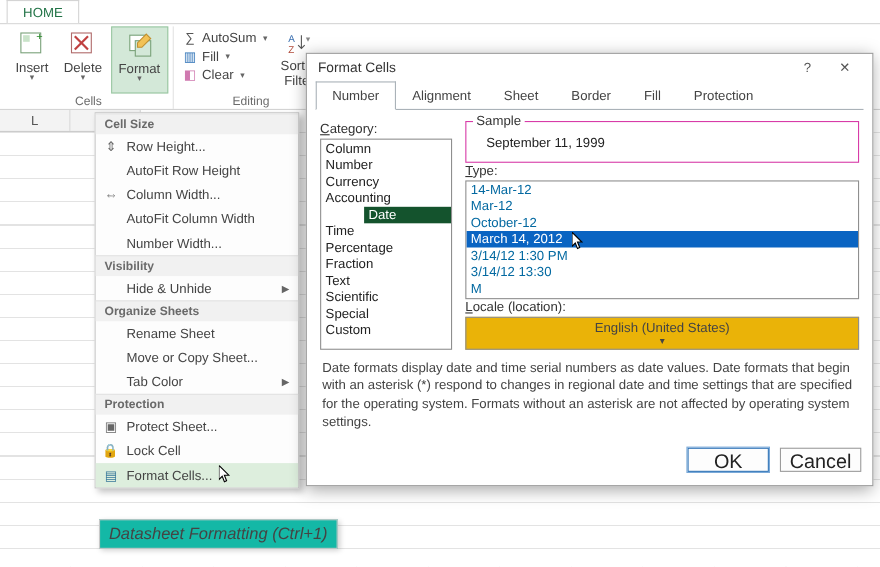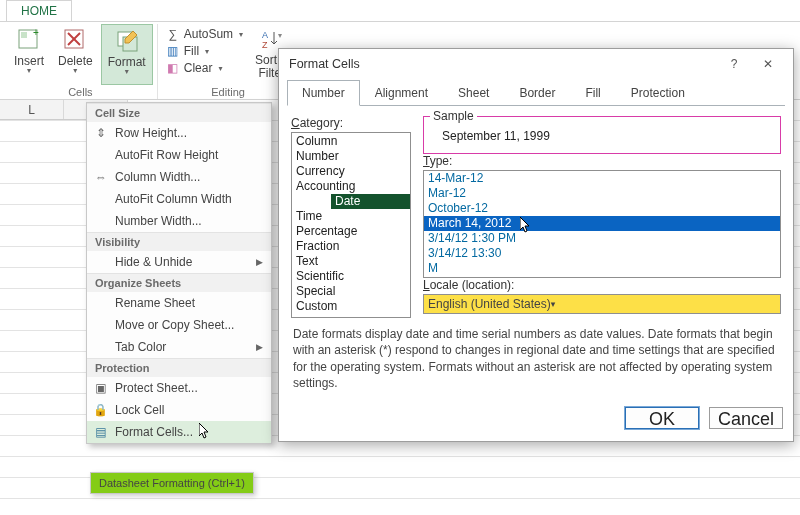--- a/index.html
+++ b/index.html
@@ -112,26 +112,27 @@
     gap: 6px;
     white-space: nowrap;
     color:#444;
   }
   .fm-item .fm-icon { width: 16px; text-align:center; color:#666; font-size:12px;}
   .fm-item.hover { background: #ddeedd; }
   .fm-item .arrow { margin-left:auto; font-size:9px; color:#666;}
   .tooltip {
     position: absolute;
     left: 90px; top: 472px;
-    background: #84cc16;
+    background: #14b8a6;
     border: 1px solid #c8c8c8;
     padding: 4px 8px;
-    font-size: 11px;
+    font-size: 15px;
     color: #444;
     box-shadow: 2px 2px 5px rgba(0,0,0,0.2);
+    font-style: italic;
   }
   
   .dialog {
     position: absolute;
     left: 278px; top: 48px;
     width: 516px; height: 394px;
     background: #fff;
     border: 1px solid #9d9d9d;
     box-shadow: 0 3px 14px rgba(0,0,0,0.35);
     display: flex; flex-direction: column;
@@ -192,23 +193,24 @@
   .sample-val { padding: 6px 8px 0 8px; font-size:12px; color:#222;}
   .type-list {
     border:1px solid #8f8f8f;
     height: 108px;
     overflow-y: scroll;
     background:#fff;
   }
   .type-item { padding: 0 4px; line-height:15px; font-size:12px; color:#0369a1; }
   .type-item.sel { background:#0a64c2; color:#fff; position:relative;}
   .locale-select {
-    border:1px solid #8f8f8f; background:#fde047;
-    padding: 2px 4px; display:flex; align-items:center; justify-content:flex-start;
+    border:1px solid #8f8f8f; background:#eab308;
+    padding: 2px 4px; display:flex; align-items:center; justify-content:flex-end;
     font-size:12px;
+    flex-direction:column;
   }
   .desc-text {
     font-size:12px; color:#444; padding: 8px 2px 0 2px; line-height:1.35;
   }
   .dlg-buttons {
     display:flex; justify-content:flex-end; gap: 10px;
     padding: 10px 10px 12px 0;
   }
   .dlg-btn {
     min-width: 74px; height: 22px;

